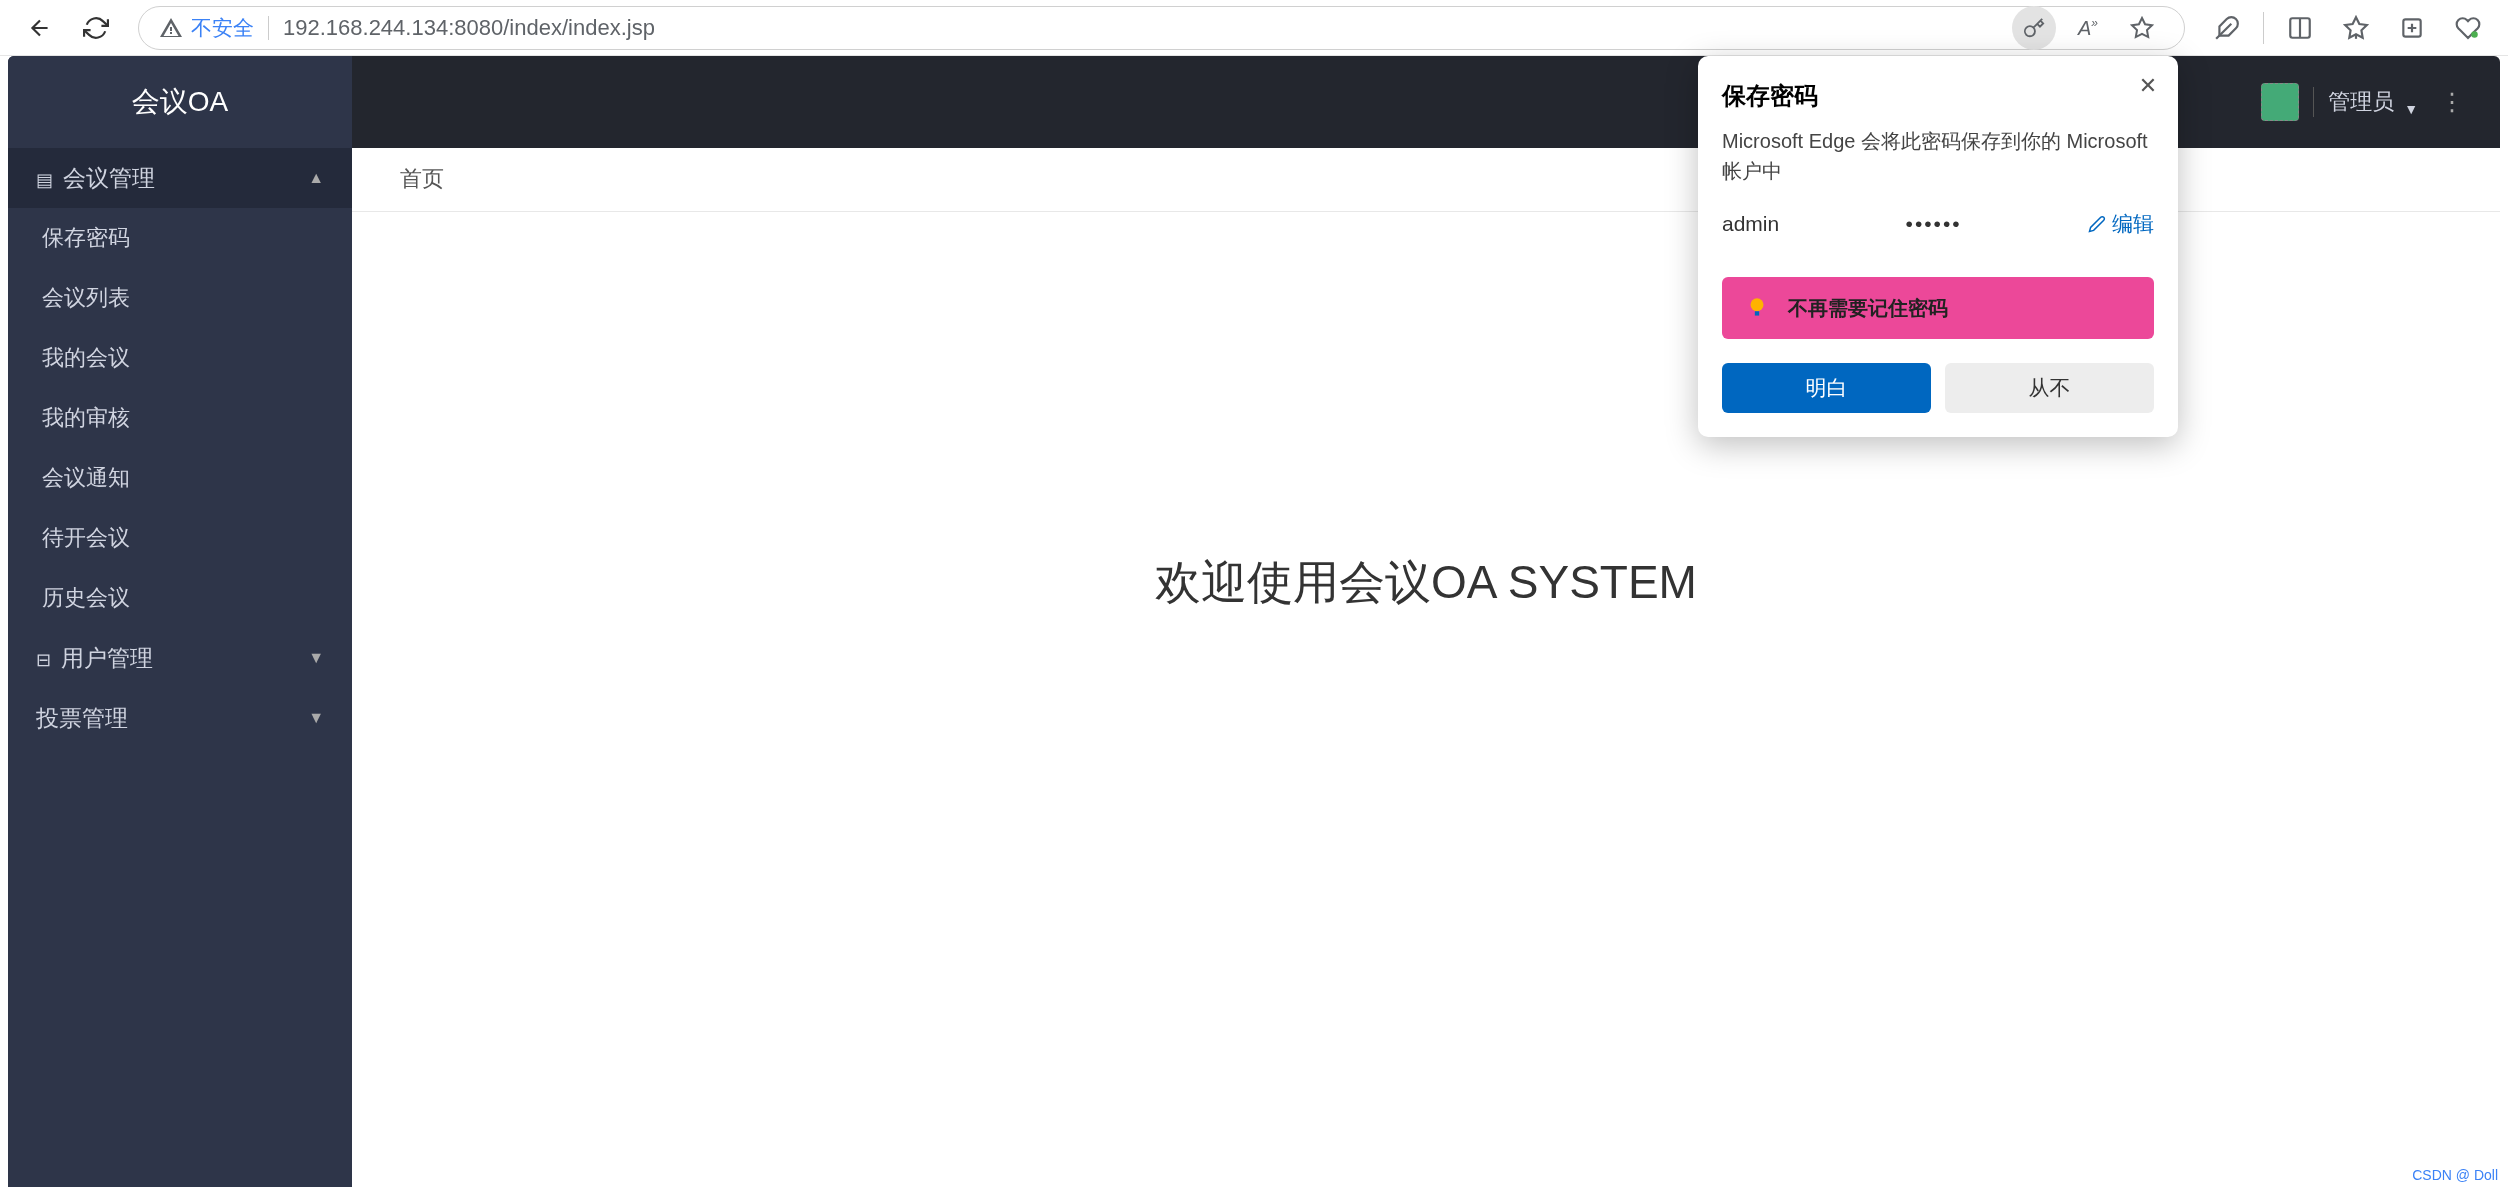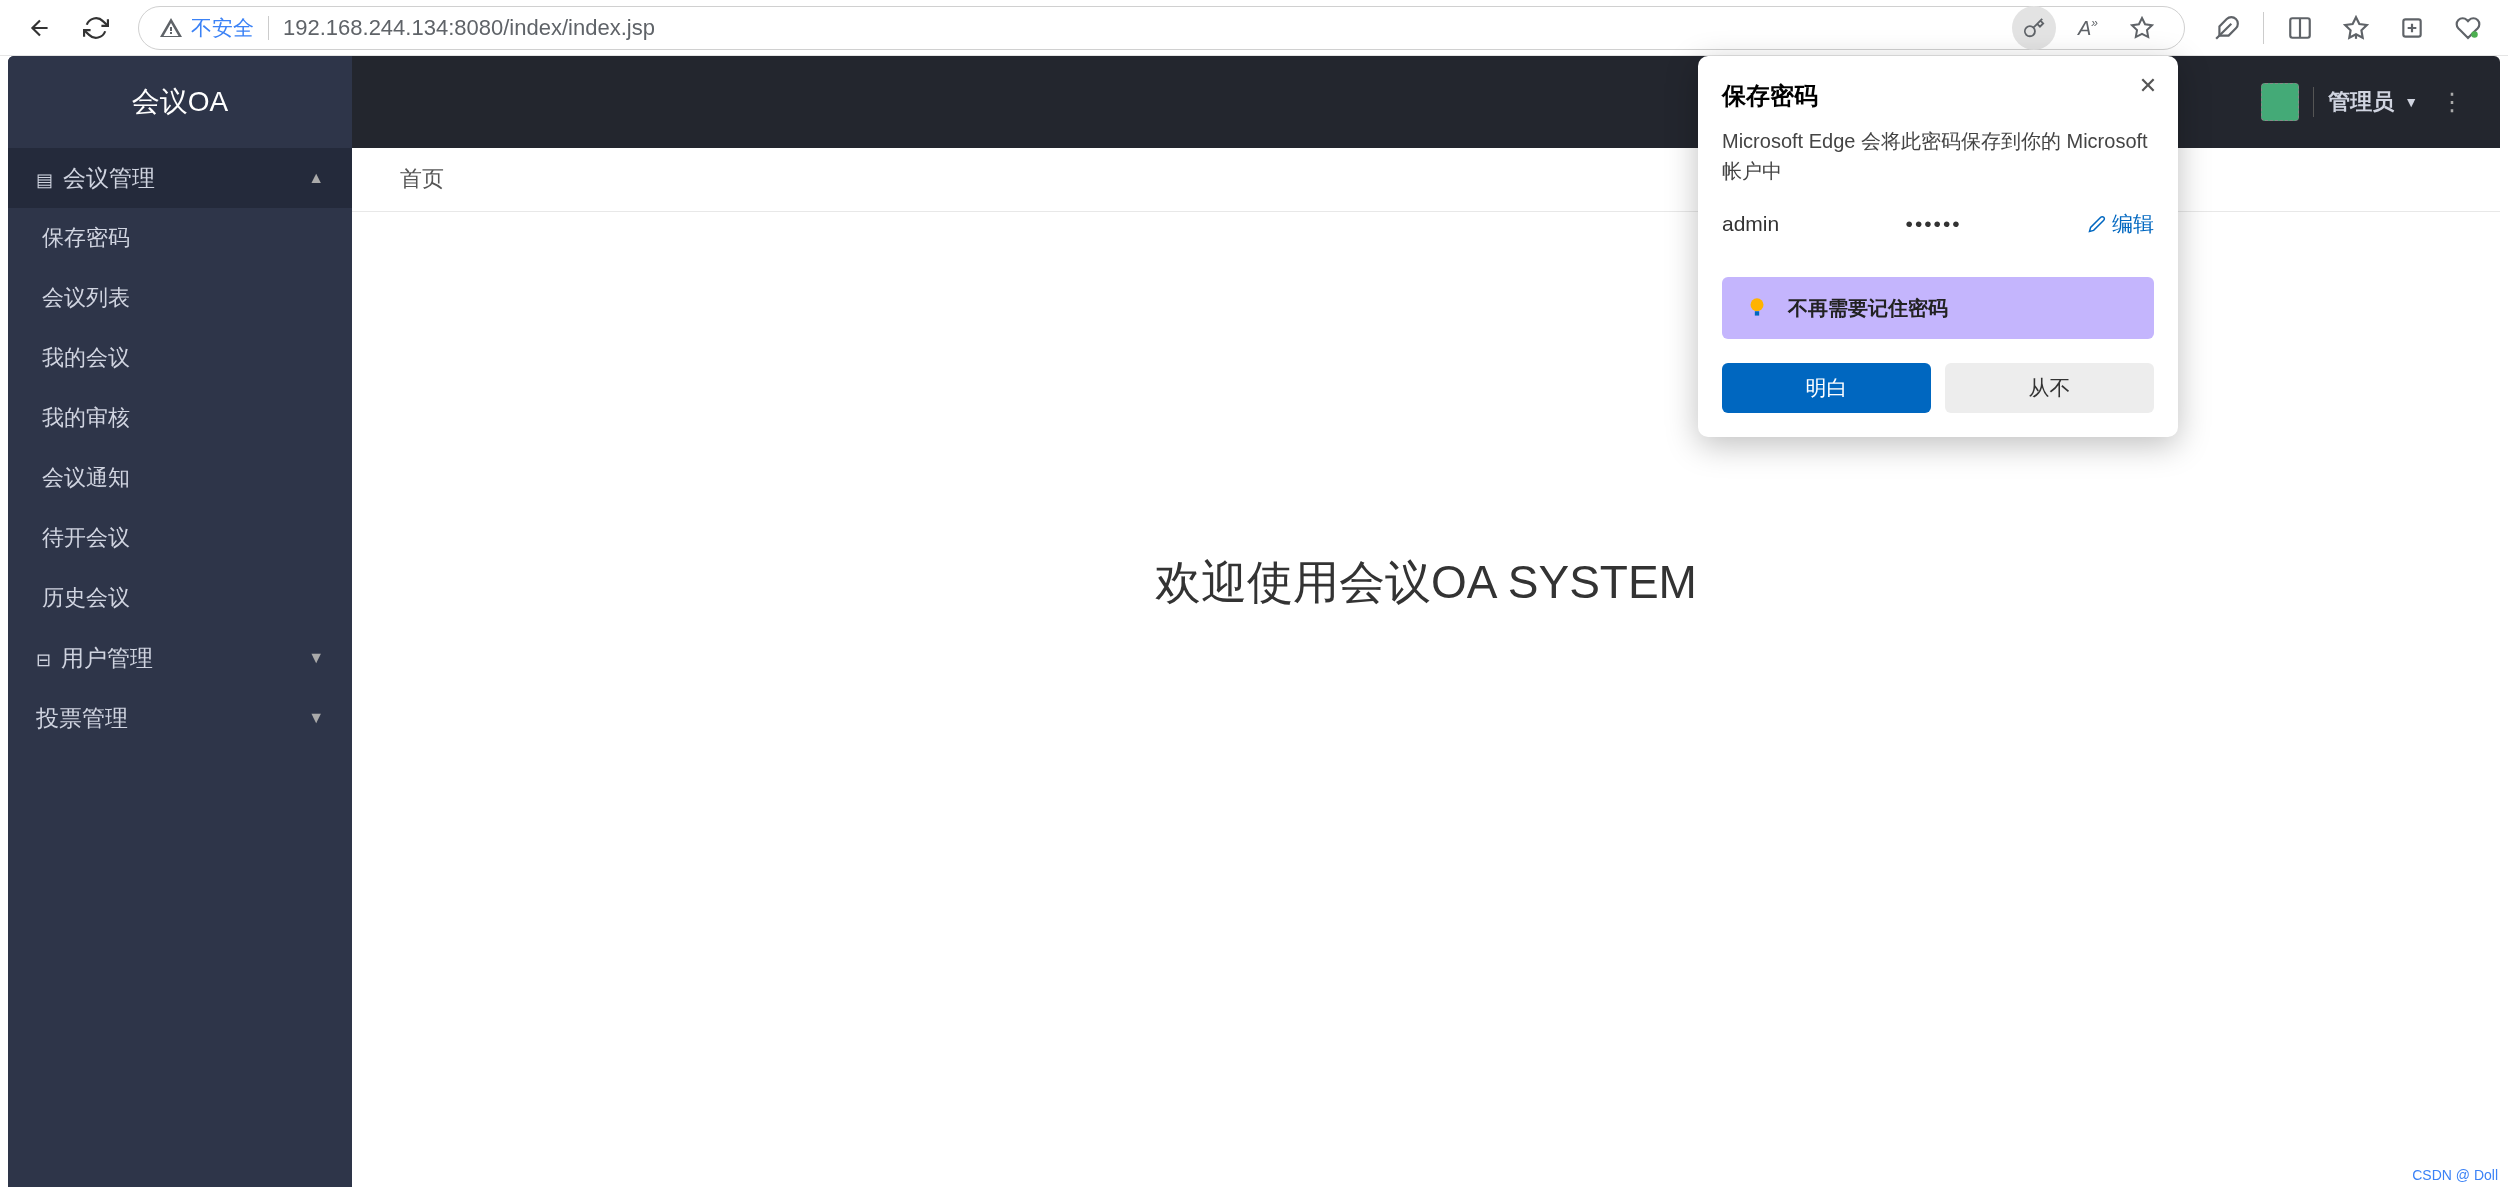--- a/index.html
+++ b/index.html
@@ -29,39 +29,39 @@
     .sidebar-section.collapsed { background: #2e3549; }
     .sidebar-section .icon { margin-right: 10px; font-size: 18px; }
     .sidebar-item { height: 60px; display: flex; align-items: center; padding: 0 34px; font-size: 22px; color: #d0d4e0; cursor: pointer; }
     .arrow { font-size: 16px; color: #aaa; }
 
     
     .main { flex: 1; display: flex; flex-direction: column; background: #f2f2f2; }
     .topbar { height: 92px; background: #23262e; display: flex; align-items: center; justify-content: flex-end; padding: 0 28px; gap: 14px; }
     .avatar { width: 38px; height: 38px; border-radius: 4px; background: #4a7; border: 1px dashed #888; }
     .topbar-divider { width: 1px; height: 30px; background: #555; }
-    .username { color: #d0d4e0; font-size: 22px; display: flex; align-items: center; gap: 10px; cursor: pointer; font-weight: bold; }
+    .username { color: #d0d4e0; font-size: 22px; display: flex; align-items: flex-end; gap: 10px; cursor: pointer; }
     .more-dots { width: 40px; display: flex; align-items: center; justify-content: center; cursor: pointer; color: #aaa; font-size: 24px; }
 
     .tabs { height: 64px; background: #fff; display: flex; align-items: center; border-bottom: 1px solid #e8e8e8; padding: 0 20px; }
     .tab { height: 64px; display: flex; align-items: center; padding: 0 28px; font-size: 22px; color: #555; border-bottom: 2px solid transparent; cursor: pointer; }
 
     .content { flex: 1; background: #fff; display: flex; align-items: flex-start; justify-content: center; padding-top: 340px; }
     .welcome { font-size: 46px; color: #333; font-weight: 500; }
 
     
     .popup { position: absolute; top: 56px; right: 330px; width: 480px; background: #fff; border-radius: 10px; box-shadow: 0 8px 32px rgba(0,0,0,0.25); padding: 24px; z-index: 100; }
     .popup-close { position: absolute; top: 16px; right: 16px; width: 28px; height: 28px; display: flex; align-items: center; justify-content: center; cursor: pointer; color: #555; font-size: 22px; }
     .popup-title { font-size: 24px; font-weight: 600; margin-bottom: 14px; }
     .popup-desc { font-size: 20px; color: #444; line-height: 1.5; margin-bottom: 24px; }
     .popup-row { display: flex; align-items: center; justify-content: space-between; margin-bottom: 24px; }
     .popup-user { font-size: 21px; color: #333; }
     .popup-pass { font-size: 21px; color: #333; letter-spacing: 2px; }
     .popup-edit { color: #0067c0; font-size: 21px; display: flex; align-items: center; gap: 6px; cursor: pointer; }
-    .popup-info { background: #c4b5fd; border-radius: 6px; padding: 16px 20px; display: flex; align-items: center; gap: 16px; margin-bottom: 24px; margin-top: 39px; }
+    .popup-info { background: #ec4899; border-radius: 6px; padding: 16px 20px; display: flex; align-items: center; gap: 16px; margin-bottom: 24px; margin-top: 39px; }
     .popup-info-icon { width: 30px; height: 30px; display: flex; align-items: center; justify-content: center; }
     .popup-info-text { font-size: 20px; font-weight: 600; color: #222; }
     .popup-btns { display: flex; gap: 14px; }
     .popup-btn { flex: 1; height: 50px; border-radius: 6px; font-size: 21px; display: flex; align-items: center; justify-content: center; cursor: pointer; border: none; }
     .popup-btn.primary { background: #0067c0; color: #fff; }
     .popup-btn.secondary { background: #ededed; color: #333; }
 
     .watermark { position: absolute; bottom: 4px; right: 10px; font-size: 14px; color: #3b82f6; }
   </style>
 </head>

